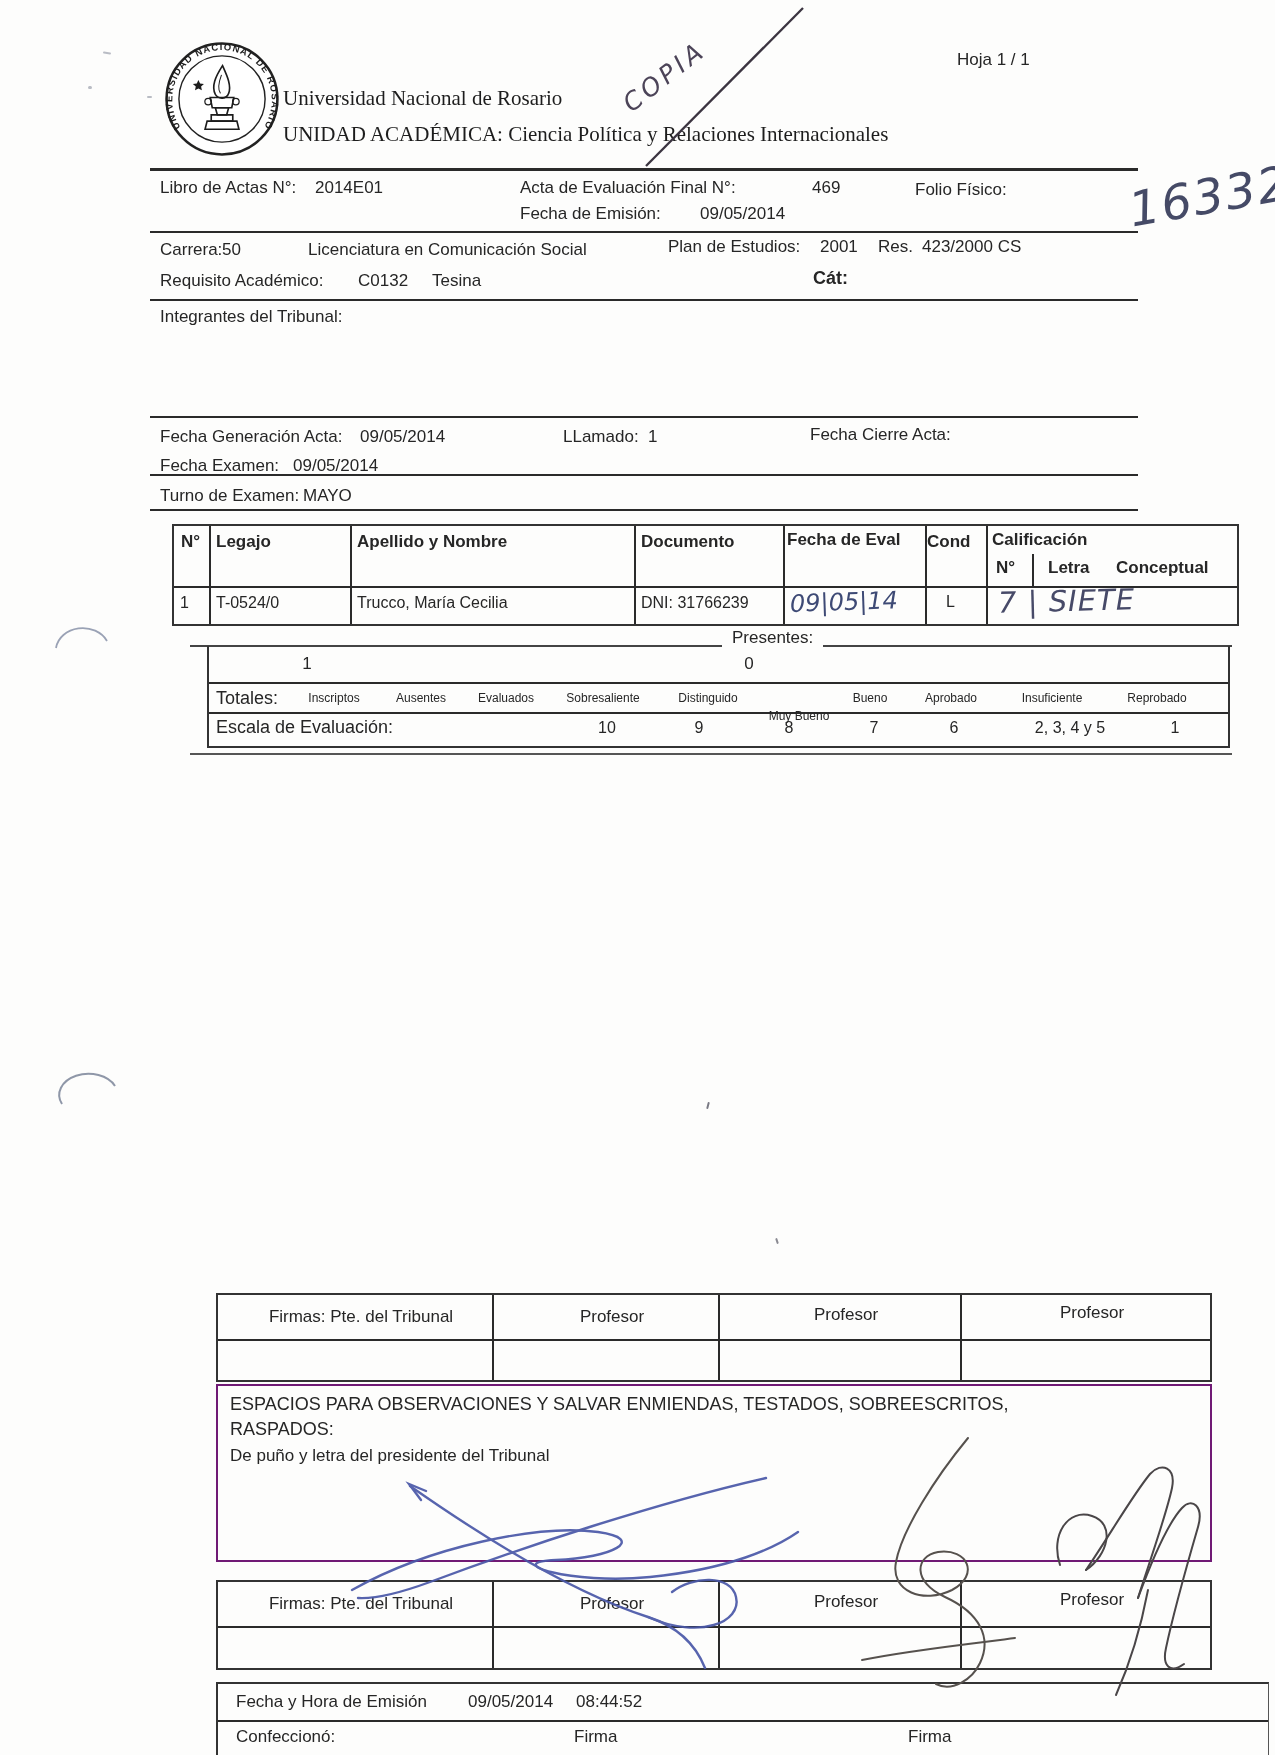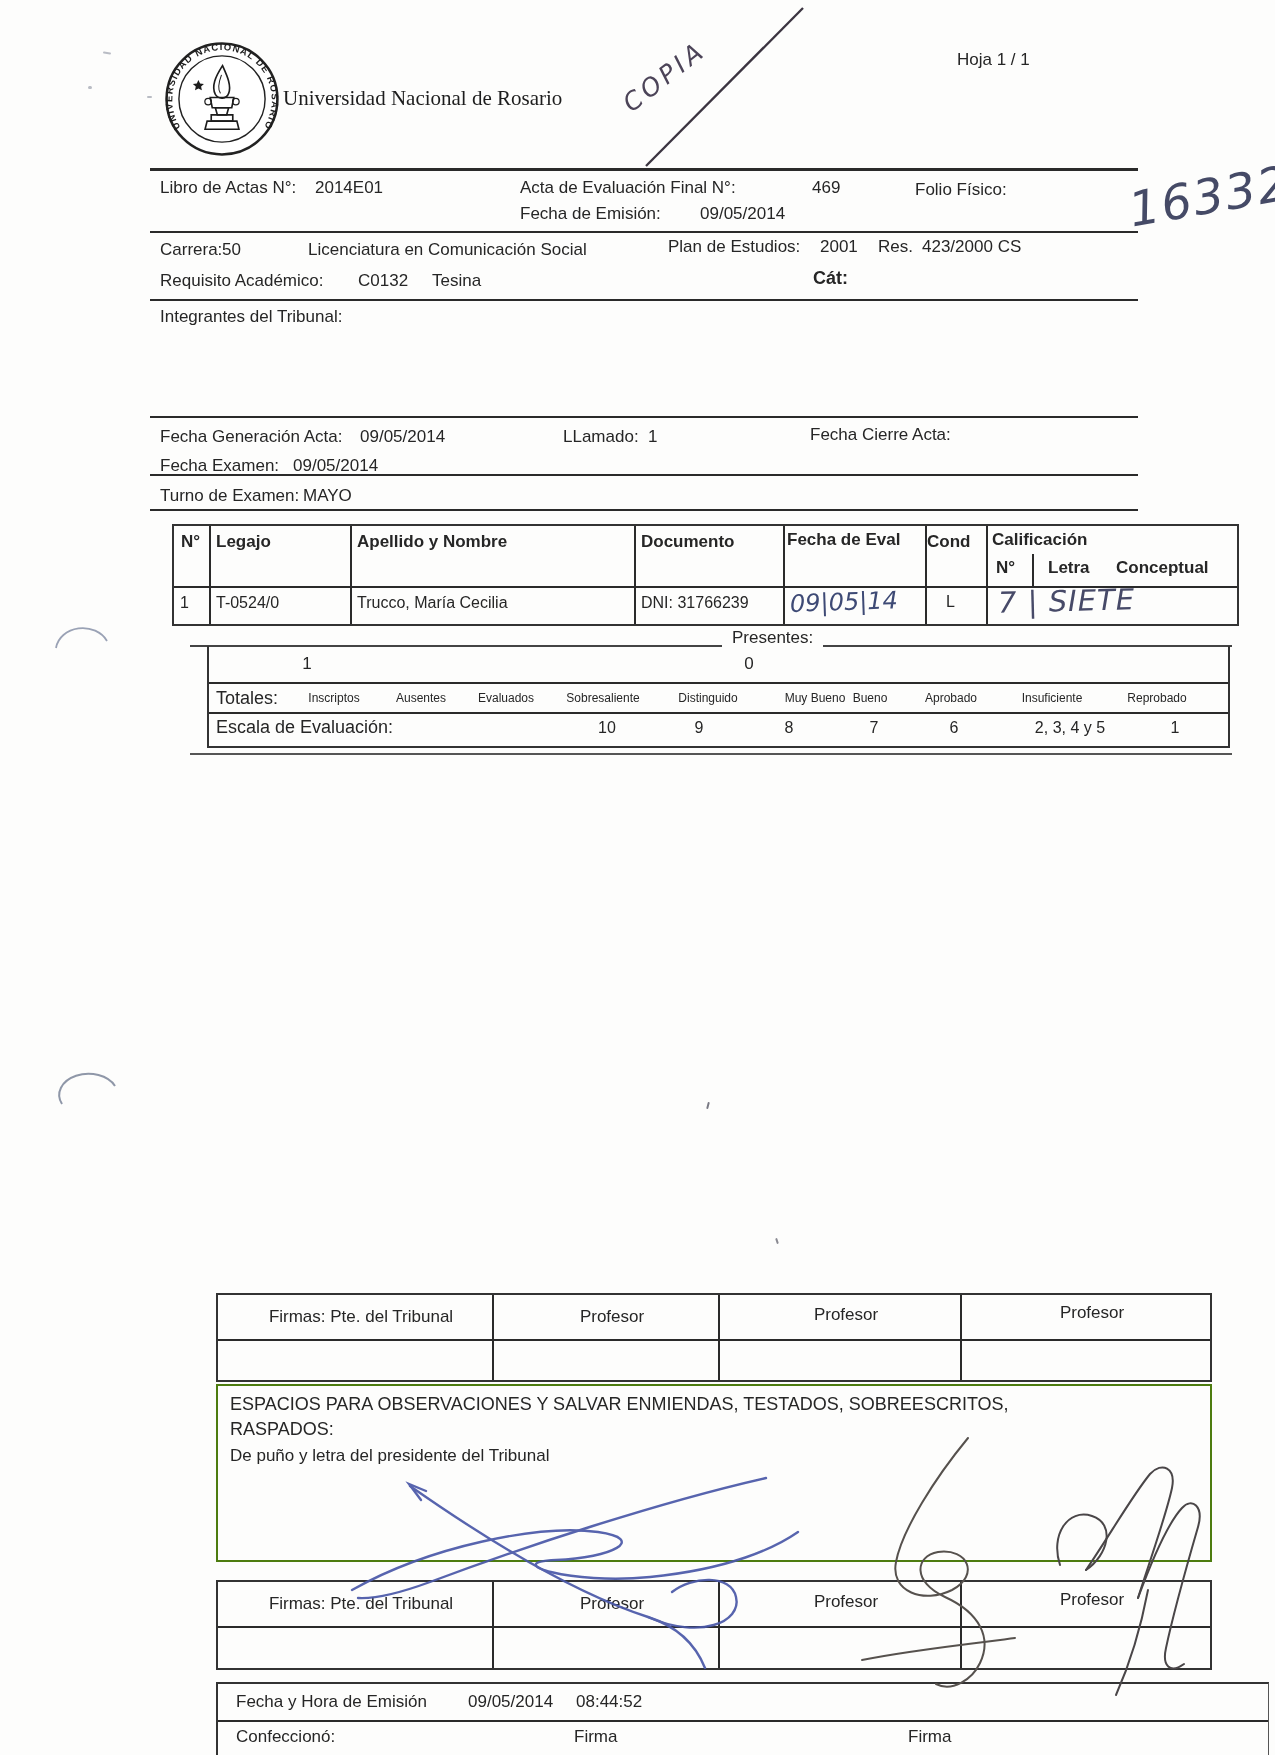--- a/index.html
+++ b/index.html
@@ -51,20 +51,21 @@
       <circle cx="44" cy="60" r="3.2" stroke-width="1.2"></circle>
       <circle cx="71" cy="60" r="3.2" stroke-width="1.2"></circle>
       <path d="M51 66 L64 66 L62 73 L53 73 Z"></path>
       <path d="M47 73 L68 73 L68 79 L47 79 Z"></path>
       <path d="M43 79 L72 79 L74 87 L41 87 Z"></path>
     </g>
     <path d="M36 38 l2.2 4.6 5 .5 -3.7 3.4 1 4.9 -4.5-2.5 -4.4 2.5 1-4.9 -3.8-3.4 5.1-.5 Z" fill="#1c1c1c" transform="scale(0.75) translate(10,14)"></path>
   </svg>
 
   <div class="abs serif" style="left:283px;top:86px;">Universidad Nacional de Rosario</div>
+  <div class="abs serif" style="left:283px;top:122px;">UNIDAD ACADÉMICA: Ciencia Política y Relaciones Internacionales</div>
   <div class="abs t" style="left:957px;top:50px;">Hoja 1 / 1</div>
   <div class="abs hand" style="left:616px;top:62px;font-size:25px;letter-spacing:4px;color:#4c4458;transform:rotate(-38deg);">COPIA</div>
 
   <div class="hl" style="left:150px;top:168px;width:988px;height:3px;"></div>
   <div class="hl" style="left:150px;top:231px;width:988px;height:2px;"></div>
   <div class="hl" style="left:150px;top:299px;width:988px;height:2px;"></div>
   <div class="hl" style="left:150px;top:416px;width:988px;height:2px;"></div>
   <div class="hl" style="left:150px;top:474px;width:988px;height:2px;"></div>
   <div class="hl" style="left:150px;top:509px;width:988px;height:2px;"></div>
 
@@ -137,21 +138,21 @@
     <div class="hl" style="left:0;top:36px;width:1019px;height:1.5px;"></div>
     <div class="hl" style="left:0;top:66px;width:1019px;height:1.5px;"></div>
     <span class="abs t center" style="left:98px;top:8px;">1</span>
     <span class="abs t center" style="left:540px;top:8px;">0</span>
     <span class="abs t18" style="left:7px;top:42px;">Totales:</span>
     <span class="abs t15 center" style="left:125px;top:45px;">Inscriptos</span>
     <span class="abs t15 center" style="left:212px;top:45px;">Ausentes</span>
     <span class="abs t15 center" style="left:297px;top:45px;">Evaluados</span>
     <span class="abs t15 center" style="left:394px;top:45px;">Sobresaliente</span>
     <span class="abs t15 center" style="left:499px;top:45px;">Distinguido</span>
-    <span class="abs t15 center" style="left:590px;top:45px;margin-left:16px;">Muy Bueno</span>
+    <span class="abs t15 center" style="left:590px;top:63px;">Muy Bueno</span>
     <span class="abs t15 center" style="left:661px;top:45px;">Bueno</span>
     <span class="abs t15 center" style="left:742px;top:45px;">Aprobado</span>
     <span class="abs t15 center" style="left:843px;top:45px;">Insuficiente</span>
     <span class="abs t15 center" style="left:948px;top:45px;">Reprobado</span>
     <span class="abs t18" style="left:7px;top:71px;">Escala de Evaluación:</span>
     <span class="abs t16 center" style="left:398px;top:73px;">10</span>
     <span class="abs t16 center" style="left:490px;top:73px;">9</span>
     <span class="abs t16 center" style="left:580px;top:73px;">8</span>
     <span class="abs t16 center" style="left:665px;top:73px;">7</span>
     <span class="abs t16 center" style="left:745px;top:73px;">6</span>
@@ -164,21 +165,21 @@
     <div class="hl" style="left:0;top:44px;width:992px;height:2px;"></div>
     <div class="vl" style="left:274px;top:0;width:2px;height:85px;"></div>
     <div class="vl" style="left:500px;top:0;width:2px;height:85px;"></div>
     <div class="vl" style="left:742px;top:0;width:2px;height:85px;"></div>
     <span class="cellc t" style="left:0;top:12px;width:274px;">Firmas: Pte. del Tribunal</span>
     <span class="cellc t" style="left:276px;top:12px;width:224px;">Profesor</span>
     <span class="cellc t" style="left:502px;top:10px;width:240px;">Profesor</span>
     <span class="cellc t" style="left:744px;top:8px;width:248px;">Profesor</span>
   </div>
 
-  <div class="abs" style="left:216px;top:1384px;width:992px;height:174px;border:2px solid #4d7c0f;">
+  <div class="abs" style="left:216px;top:1384px;width:992px;height:174px;border:2px solid #701a75;">
     <span class="abs t18" style="left:12px;top:8px;">ESPACIOS PARA OBSERVACIONES Y SALVAR ENMIENDAS, TESTADOS, SOBREESCRITOS,</span>
     <span class="abs t18" style="left:12px;top:33px;">RASPADOS:</span>
     <span class="abs t" style="left:12px;top:60px;">De puño y letra del presidente del Tribunal</span>
   </div>
 
   <div class="box" style="left:216px;top:1580px;width:992px;height:86px;">
     <div class="hl" style="left:0;top:44px;width:992px;height:2px;"></div>
     <div class="vl" style="left:274px;top:0;width:2px;height:86px;"></div>
     <div class="vl" style="left:500px;top:0;width:2px;height:86px;"></div>
     <div class="vl" style="left:742px;top:0;width:2px;height:86px;"></div>

